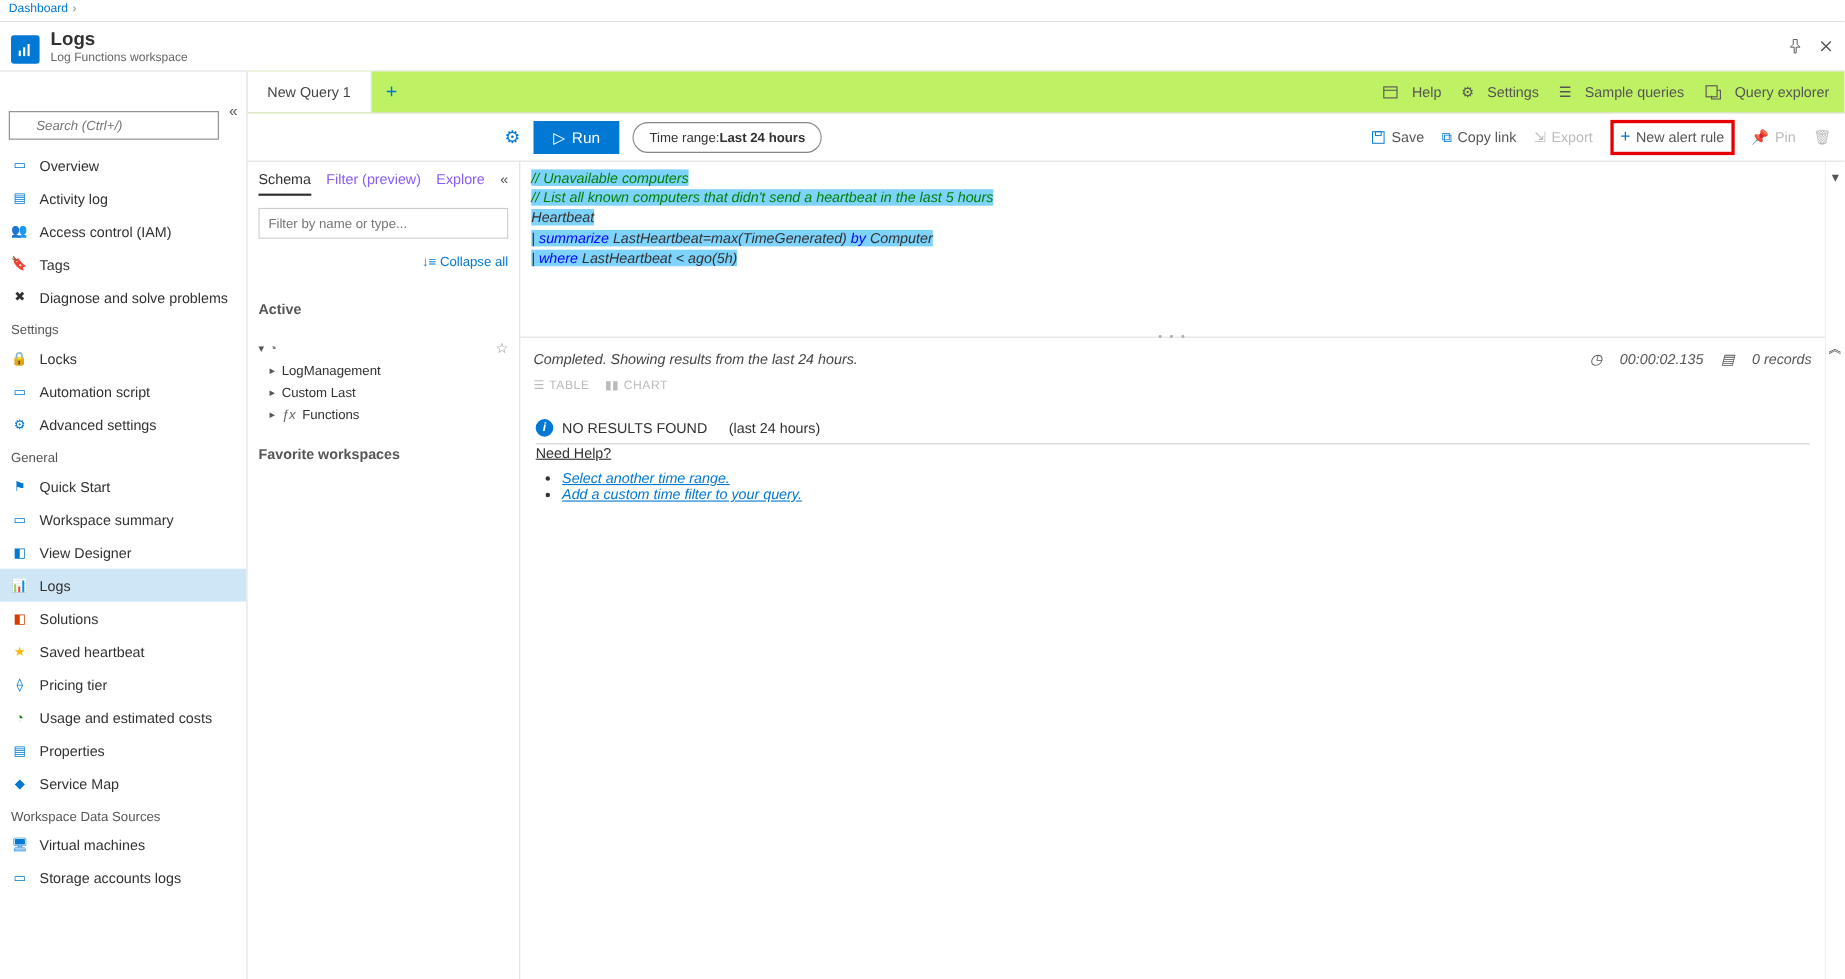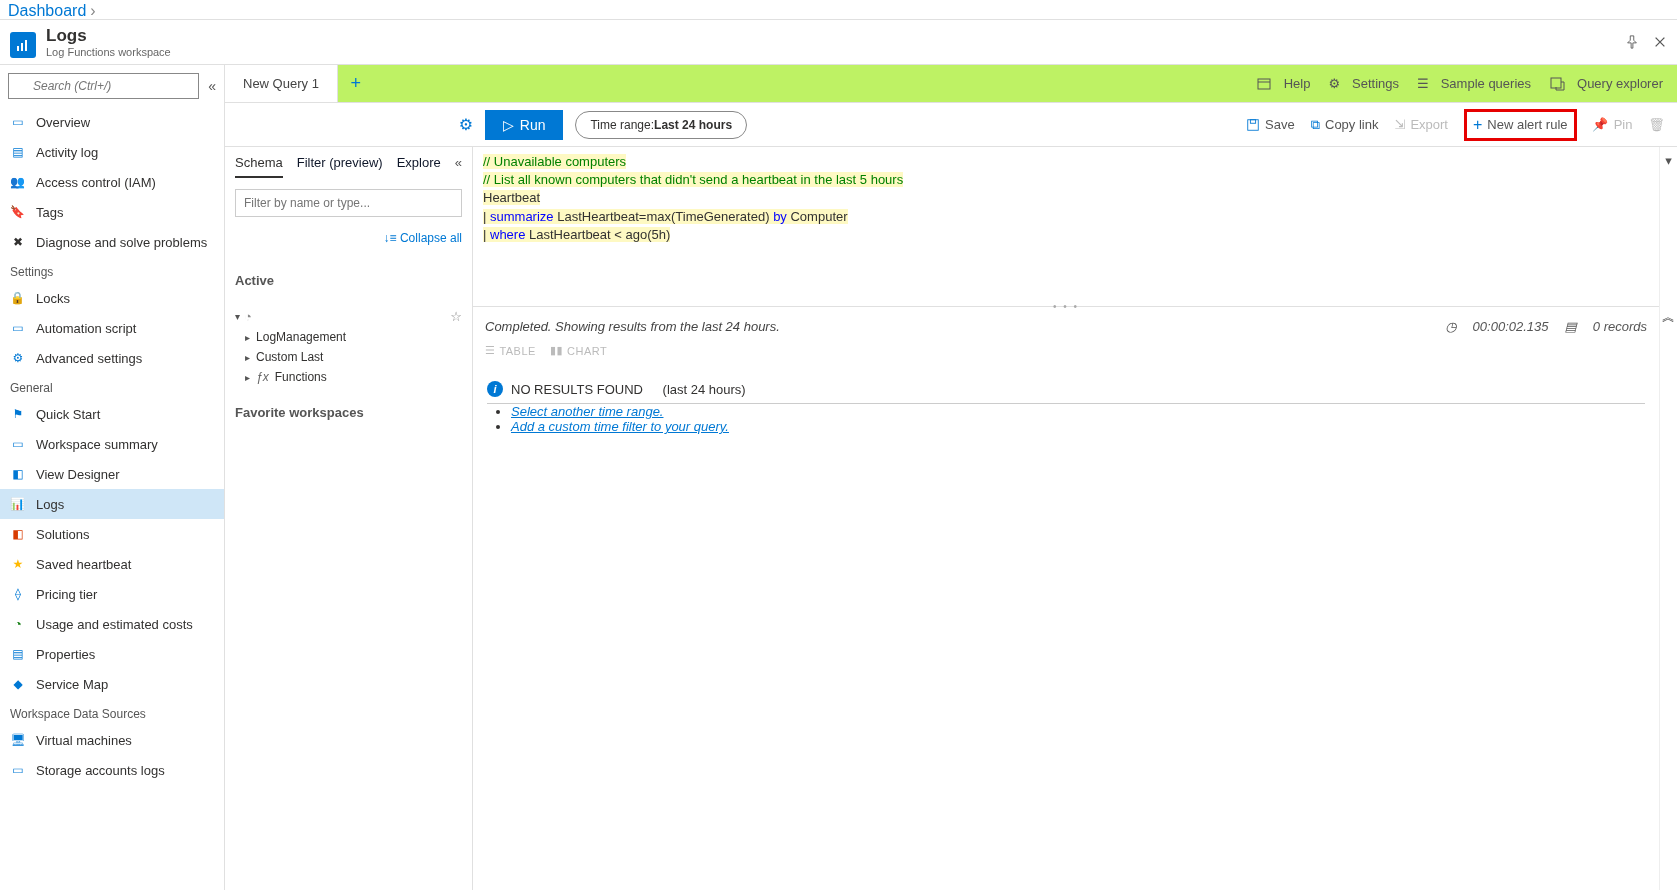--- a/index.html
+++ b/index.html
@@ -1,35 +1,35 @@
 <!DOCTYPE html>
 <html><head>
 <meta charset="utf-8">
 <style>
 * { margin: 0; padding: 0; box-sizing: border-box; font-family: "Segoe UI", Arial, sans-serif; }
 body { width: 1677px; height: 890px; background: #fff; font-size: 13px; color: #323130; overflow: hidden; }
 .flex { display: flex; }
 .ac { align-items: center; }
 
-.breadcrumb { height: 20px; padding: 2px 8px; border-bottom: 1px solid #e0e0e0; color: #0078d4; font-size: 16px; }
+.breadcrumb { height: 20px; padding: 2px 8px; border-bottom: 1px solid #e0e0e0; color: #0078d4; font-size: 11px; }
 .breadcrumb span { color: #888; margin: 0 4px; }
 
 .header { height: 45px; padding: 4px 10px; border-bottom: 1px solid #e0e0e0; }
 .logo-icon { width: 26px; height: 26px; background: #0078d4; border-radius: 3px; margin-right: 10px; display:flex; align-items:center; justify-content:center; color:#fff; font-size:11px; position:relative; top:3px; }
 .header-title { font-size: 17px; font-weight: 600; }
 .header-sub { font-size: 11px; color: #666; }
 .header-right { margin-left: auto; display:flex; gap:14px; color:#555; }
 .header-right svg { width:14px; height:14px; }
 
 .body { display: flex; height: calc(100% - 65px); }
 
 .sidebar { width: 225px; border-right: 1px solid #e0e0e0; position:relative; display:flex; flex-direction:column; }
 .search-wrap { padding: 8px; display:flex; align-items:center; gap:6px; }
 .search-input { flex:1; height: 26px; border: 1px solid #888; padding: 0 8px 0 24px; font-size: 12px; font-style: italic; color:#666; background: #fff; position:relative; }
-.search-container{ position:relative; flex:1; }
+.search-container{ position:relative; flex:1;margin-top:28px; }
 .search-container::before { content:"⌕"; position:absolute; left:6px; top:4px; color:#888; font-size:14px; }
 .collapse-handle { font-size: 14px; color:#555; cursor:pointer; }
 .nav-item { height: 30px; padding: 0 10px; display:flex; align-items:center; gap:10px; cursor:pointer; }
 .nav-item.active { background: #cfe6f7; }
 .nav-icon { width:16px; height:16px; display:inline-flex; align-items:center; justify-content:center; font-size:12px; }
 .nav-section { font-size: 12px; color: #555; font-weight:400; padding: 8px 10px 4px; }
 .sidebar-scroll { overflow-y:auto; flex:1; }
 
 .main { flex:1; display:flex; flex-direction:column; }
 
@@ -47,36 +47,36 @@
 .time-pill b { font-weight:600; }
 .toolbar-right { margin-left:auto; display:flex; align-items:center; gap:16px; color:#555; font-size:13px; }
 .toolbar-right .itm { display:flex; align-items:center; gap:5px; cursor:pointer; }
 .toolbar-right .disabled { color:#bbb; }
 .highlight-box { border:3px solid #e60000; padding:2px 6px; display:flex; align-items:center; gap:5px; height:32px; }
 
 .content { flex:1; display:flex; }
 
 .schema-panel { width: 248px; border-right:1px solid #e0e0e0; padding:8px 10px; display:flex; flex-direction:column; }
 .schema-tabs { display:flex; gap:14px; font-size:13px; border-bottom:1px solid transparent; }
-.schema-tabs .t { padding-bottom:6px; color:#0f172a; cursor:pointer; }
+.schema-tabs .t { padding-bottom:6px; color:#8b5cf6; cursor:pointer; }
 .schema-tabs .t.active { color:#323130; border-bottom:2px solid #323130; }
 .schema-tabs .chev { margin-left:auto; color:#555; }
 .schema-filter { margin:10px 0; height:28px; border:1px solid #ccc; padding:0 8px; font-size:12px; color:#888; }
 .collapse-all { color:#0078d4; text-align:right; font-size:12px; padding:4px 0 10px; cursor:pointer; }
 .schema-section { font-size:13px; color:#555; font-weight:600; margin:18px 0; }
 .tree-row { display:flex; align-items:center; gap:6px; padding:3px 0 3px 10px; font-size:12px; }
 .tree-caret { font-size:10px; color:#555; }
 .fav-row{ display:flex; align-items:center; padding:3px 0; }
 .fav-row .star{ margin-left:auto; color:#888; }
 
 .editor-area { flex:1; display:flex; flex-direction:column; position:relative; }
 .editor { padding:6px 10px; font-family: Consolas, monospace; font-size:13px; line-height:1.4; border-bottom:1px solid #e0e0e0; height:160px; overflow:auto; }
 .editor .cm { color:#008000; }
 .editor .kw { color:#0000ff; }
-.editor .hl { background:#fef9c3; }
+.editor .hl { background:#7dd3fc;font-style:italic; }
 .splitter-dots{ text-align:center; color:#aaa; font-size:10px; letter-spacing:2px; height:10px; margin-top:-6px; }
 
 .status-row { display:flex; align-items:center; padding:8px 12px; font-size:13px; color:#444;font-style:italic; }
 .status-right { margin-left:auto; display:flex; align-items:center; gap:16px; color:#555; }
 .view-toggle { display:flex; gap:14px; padding:2px 12px 8px; font-size:11px; color:#bbb; letter-spacing:0.5px; }
 .view-toggle .itm{ display:flex; align-items:center; gap:4px; }
 
 .results { padding: 16px 14px; font-family: Consolas, monospace; font-size:13px; }
 .no-res-head { display:flex; align-items:center; gap:8px; padding-bottom:6px; border-bottom:1px solid #ccc; }
 .info-badge { width:16px; height:16px; border-radius:50%; background:#0078d4; color:#fff; font-size:11px; display:inline-flex; align-items:center; justify-content:center; font-family:Arial; font-style:italic; font-weight:bold; }
@@ -357,20 +357,21 @@
             </span>
         </div>
 
         <div class="results">
           <div class="no-res-head">
             <span class="info-badge">i</span>
             <span>NO RESULTS FOUND</span>
             <span>&nbsp;</span>
             <span>(last 24 hours)</span>
           </div>
+          <div class="help-h">Need Help?</div>
           <ul>
             <li><a>Select another time range.</a></li>
             <li><a>Add a custom time filter to your query.</a></li>
           </ul>
         </div>
       </div>
 
       <div class="right-rail">
         <span>▾</span>
         <span>︽</span>

